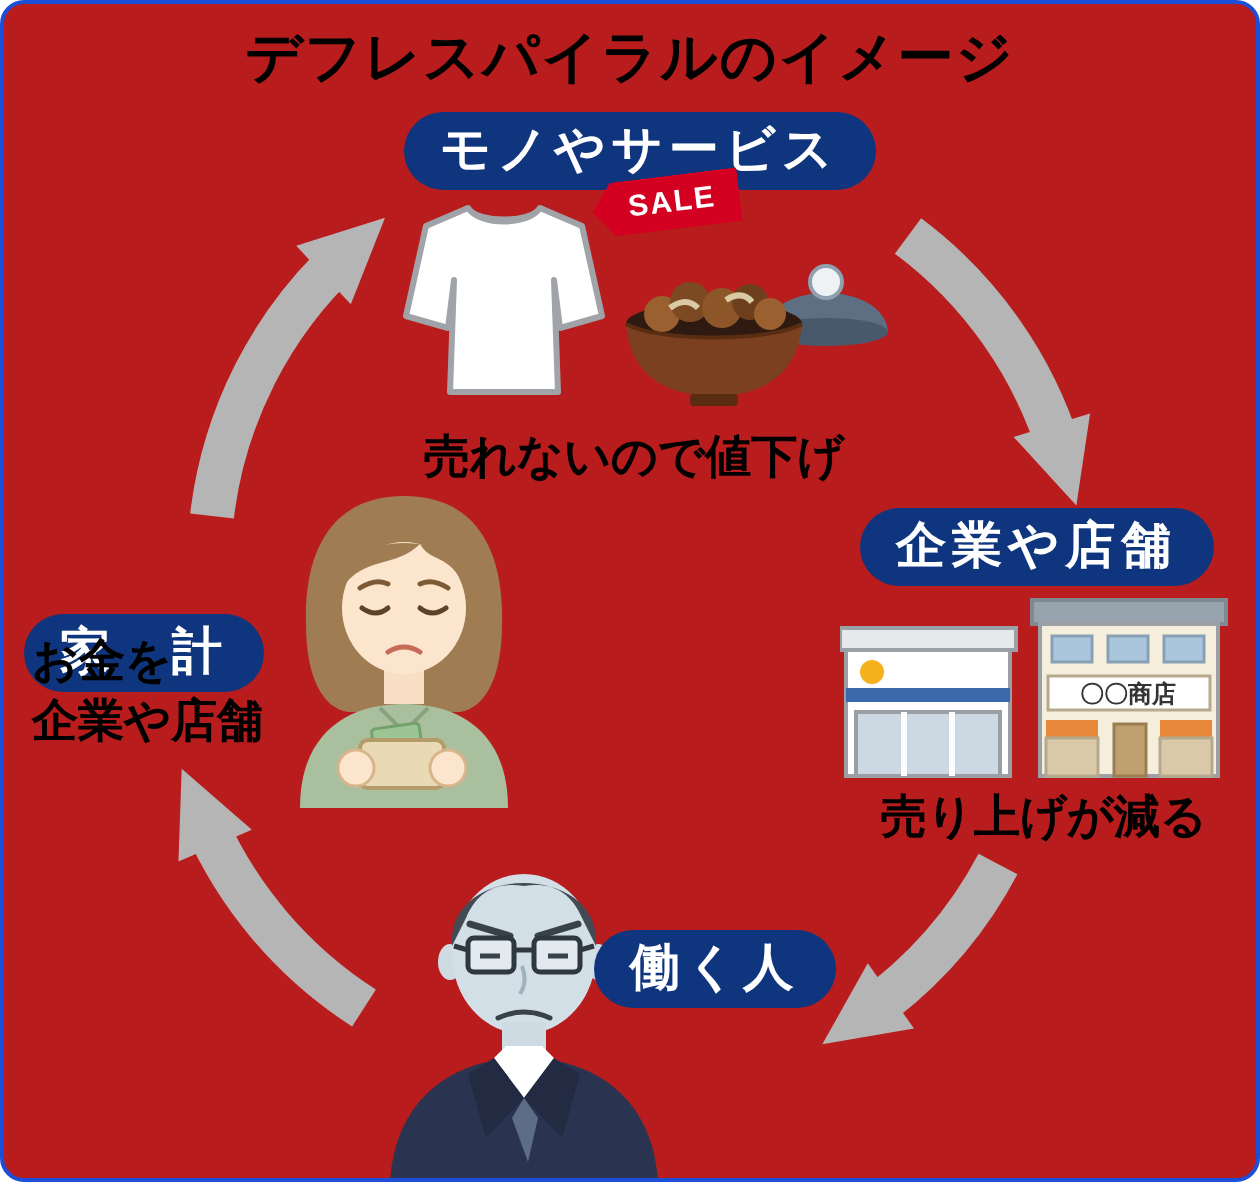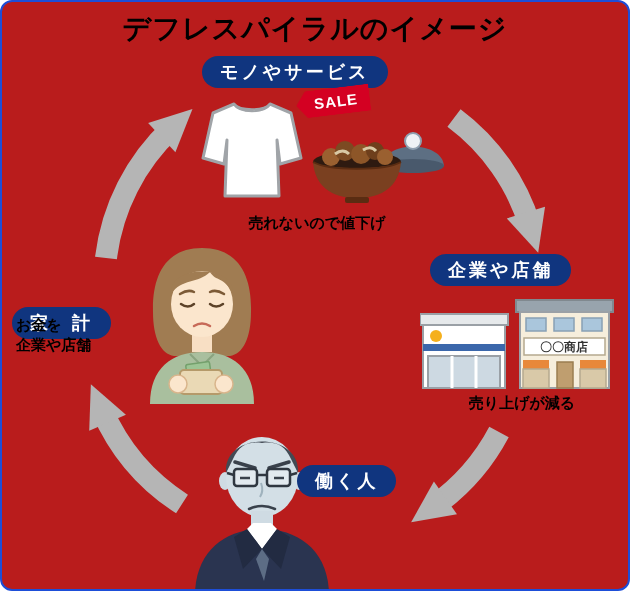--- a/index.html
+++ b/index.html
@@ -7,29 +7,29 @@
   #canvas{
     position:relative;width:630px;height:591px;background:#b91c1c;
     border:2px solid #1d4ed8;border-radius:12px;overflow:hidden;box-sizing:border-box;
   }
   .title{
     position:absolute;left:0;right:0;top:8px;text-align:center;
     font-size:28px;font-weight:800;color:#000;letter-spacing:1px;z-index:3;
   }
   .badge{
     position:absolute;background:var(--badge-bg,#10357f);color:#fff;
-    font-weight:700;font-size:18px;letter-spacing:3px;line-height:1;
+    font-weight:700;font-size:25px;letter-spacing:3px;line-height:1;
     padding:7px 18px;border-radius:22px;white-space:nowrap;z-index:4;text-align:center;
   }
   .badge-goods{left:200px;top:54px;}
   .badge-business{left:428px;top:252px;}
   .badge-worker{left:295px;top:463px;}
   .badge-household{left:10px;top:273px;margin-top:32px;}
   .caption{
-    position:absolute;color:#000;font-size:15px;font-weight:700;
+    position:absolute;color:#000;font-size:23px;font-weight:700;
     line-height:1.32;white-space:pre-line;z-index:4;
   }
   .caption-goods{left:165px;top:211px;width:300px;text-align:center;}
   .caption-business{left:420px;top:391px;width:200px;text-align:center;}
   .caption-worker{left:322px;top:498px;text-align:left;}
   .caption-household{left:14px;top:313px;text-align:left;}
   .illus{position:absolute;z-index:2;}
   .illus svg{display:block;}
   .arrows{position:absolute;left:0;top:0;z-index:1;}
   .arrow-path{stroke:var(--arrow,#b5b5b5);stroke-width:22;fill:none;}

